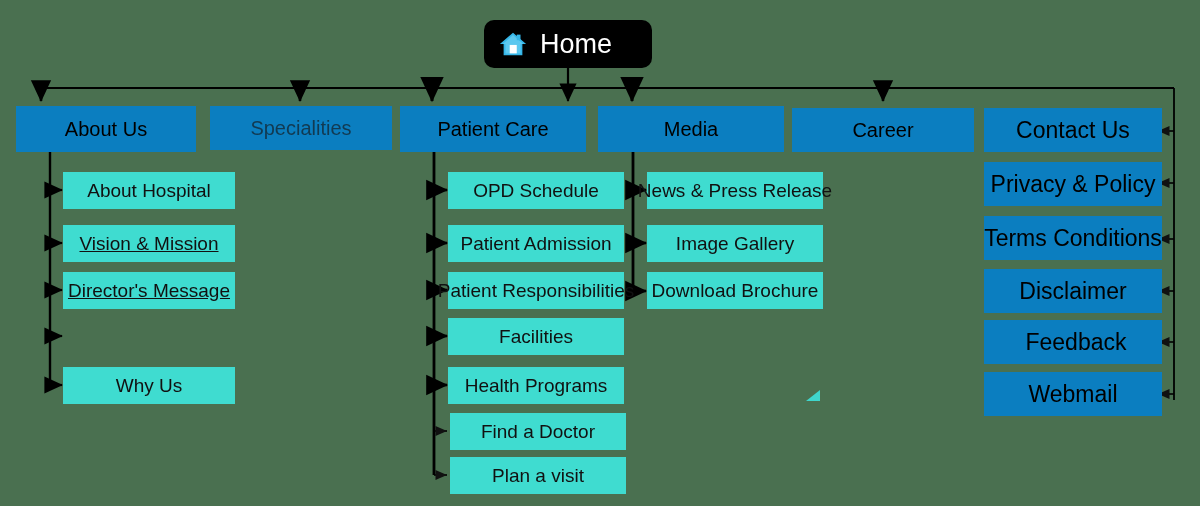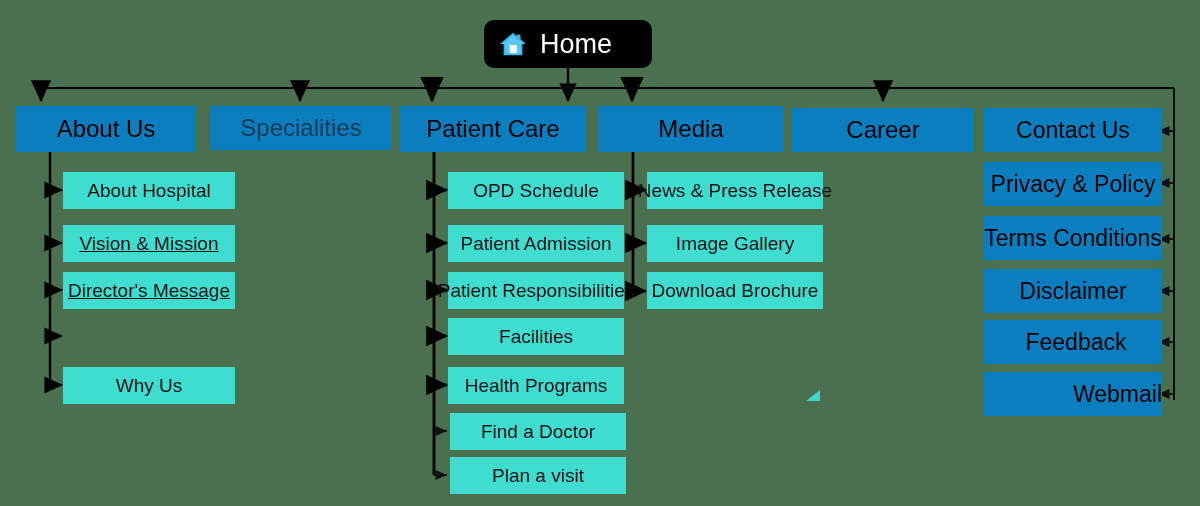--- a/index.html
+++ b/index.html
@@ -41,21 +41,21 @@
     color: #ffffff;
     font-size: 27px;
     gap: 12px;
     justify-content: flex-start;
     padding-left: 14px;
     border-radius: 10px;
   }
   .node.level1 {
     background: #0b7ec0;
     color: #000000;
-    font-size: 24px;
+    font-size: 20px;
   }
   .node.level1.soft {
     color: #123a52;
   }
   .node.level2 {
     background: #3fdcd0;
     color: #111111;
     font-size: 19px;
   }
   .node.side {
@@ -215,19 +215,19 @@
   </div>
   <div class="node side" style="left:984px; top:216px; width:178px; height:44px;">
     <span>Terms Conditions</span>
   </div>
   <div class="node side" style="left:984px; top:269px; width:178px; height:44px;">
     <span>Disclaimer</span>
   </div>
   <div class="node side" style="left:984px; top:320px; width:178px; height:44px;padding-left:6px;">
     <span>Feedback</span>
   </div>
-  <div class="node side" style="left:984px; top:372px; width:178px; height:44px;justify-content:flex-end;">
+  <div class="node side" style="left:984px; top:372px; width:178px; height:44px;">
     <span>Webmail</span>
   </div>
 
   <div class="artifact" style="left:806px; top:390px;"></div>
 
 </div>
 
 </body></html>

